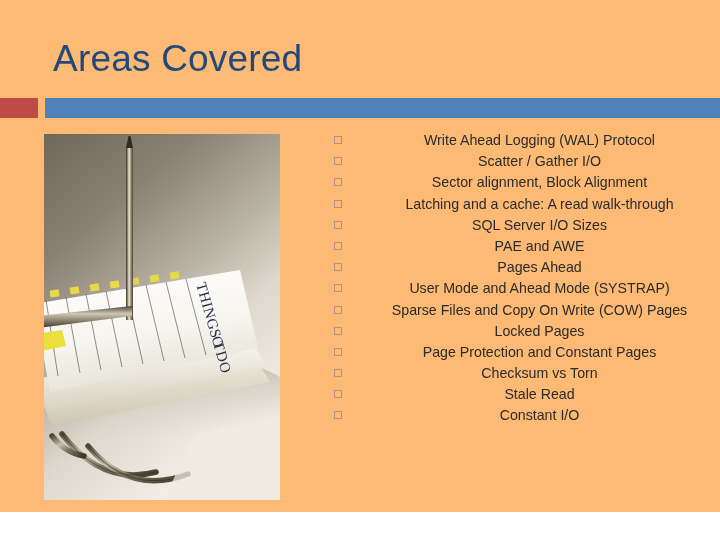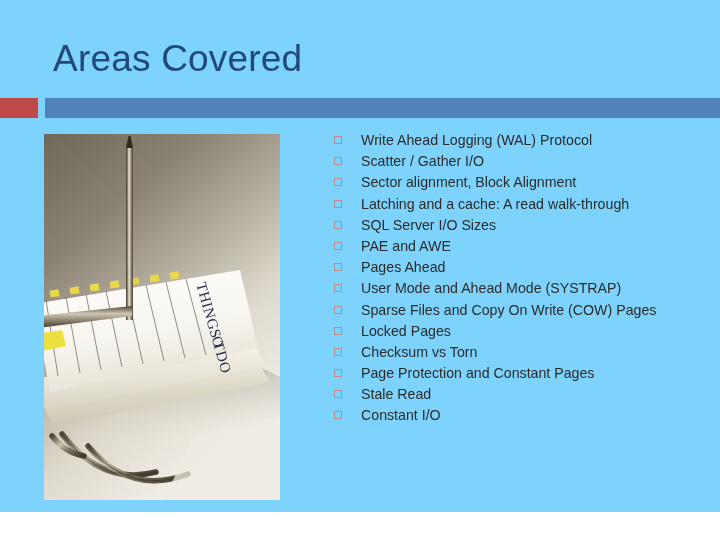--- a/index.html
+++ b/index.html
@@ -12,21 +12,21 @@
     height: 540px;
     overflow: hidden;
     font-family: "Liberation Sans", sans-serif;
     -webkit-font-smoothing: antialiased;
   }
 
   .slide {
     position: relative;
     width: 720px;
     height: 512px;
-    background: #7dd3fc;
+    background: #fdba74;
   }
 
   
   .slide-title {
     position: absolute;
     left: 53px;
     top: 36px;
     width: 620px;
     font-size: 37px;
     line-height: 46px;
@@ -70,20 +70,21 @@
   .bullet-list {
     position: absolute;
     left: 330px;
     top: 131px;
     width: 388px;
   }
   .bullet-item {
     display: flex;
     align-items: flex-start;
     height: 21.2px;
+    text-align: center;
   }
   .bullet-marker {
     flex: 0 0 auto;
     width: 8px;
     height: 8px;
     margin-top: 5px;
     margin-left: 4px;
     margin-right: 19px;
     border: 1.4px solid #B78E8C;
     box-sizing: border-box;
@@ -259,30 +260,30 @@
     </div>
 
     <div class="bullet-item">
       <span class="bullet-marker"></span>
       <span class="bullet-text">Locked Pages</span>
     </div>
 
 
     <div class="bullet-item">
       <span class="bullet-marker"></span>
+      <span class="bullet-text">Page Protection and Constant Pages</span>
+    </div>
+
+    <div class="bullet-item">
+      <span class="bullet-marker"></span>
       <span class="bullet-text">Checksum vs Torn</span>
     </div>
 
     <div class="bullet-item">
       <span class="bullet-marker"></span>
-      <span class="bullet-text">Page Protection and Constant Pages</span>
-    </div>
-
-    <div class="bullet-item">
-      <span class="bullet-marker"></span>
       <span class="bullet-text">Stale Read</span>
     </div>
 
     <div class="bullet-item">
       <span class="bullet-marker"></span>
       <span class="bullet-text">Constant I/O</span>
     </div>
 
   </div>
 

